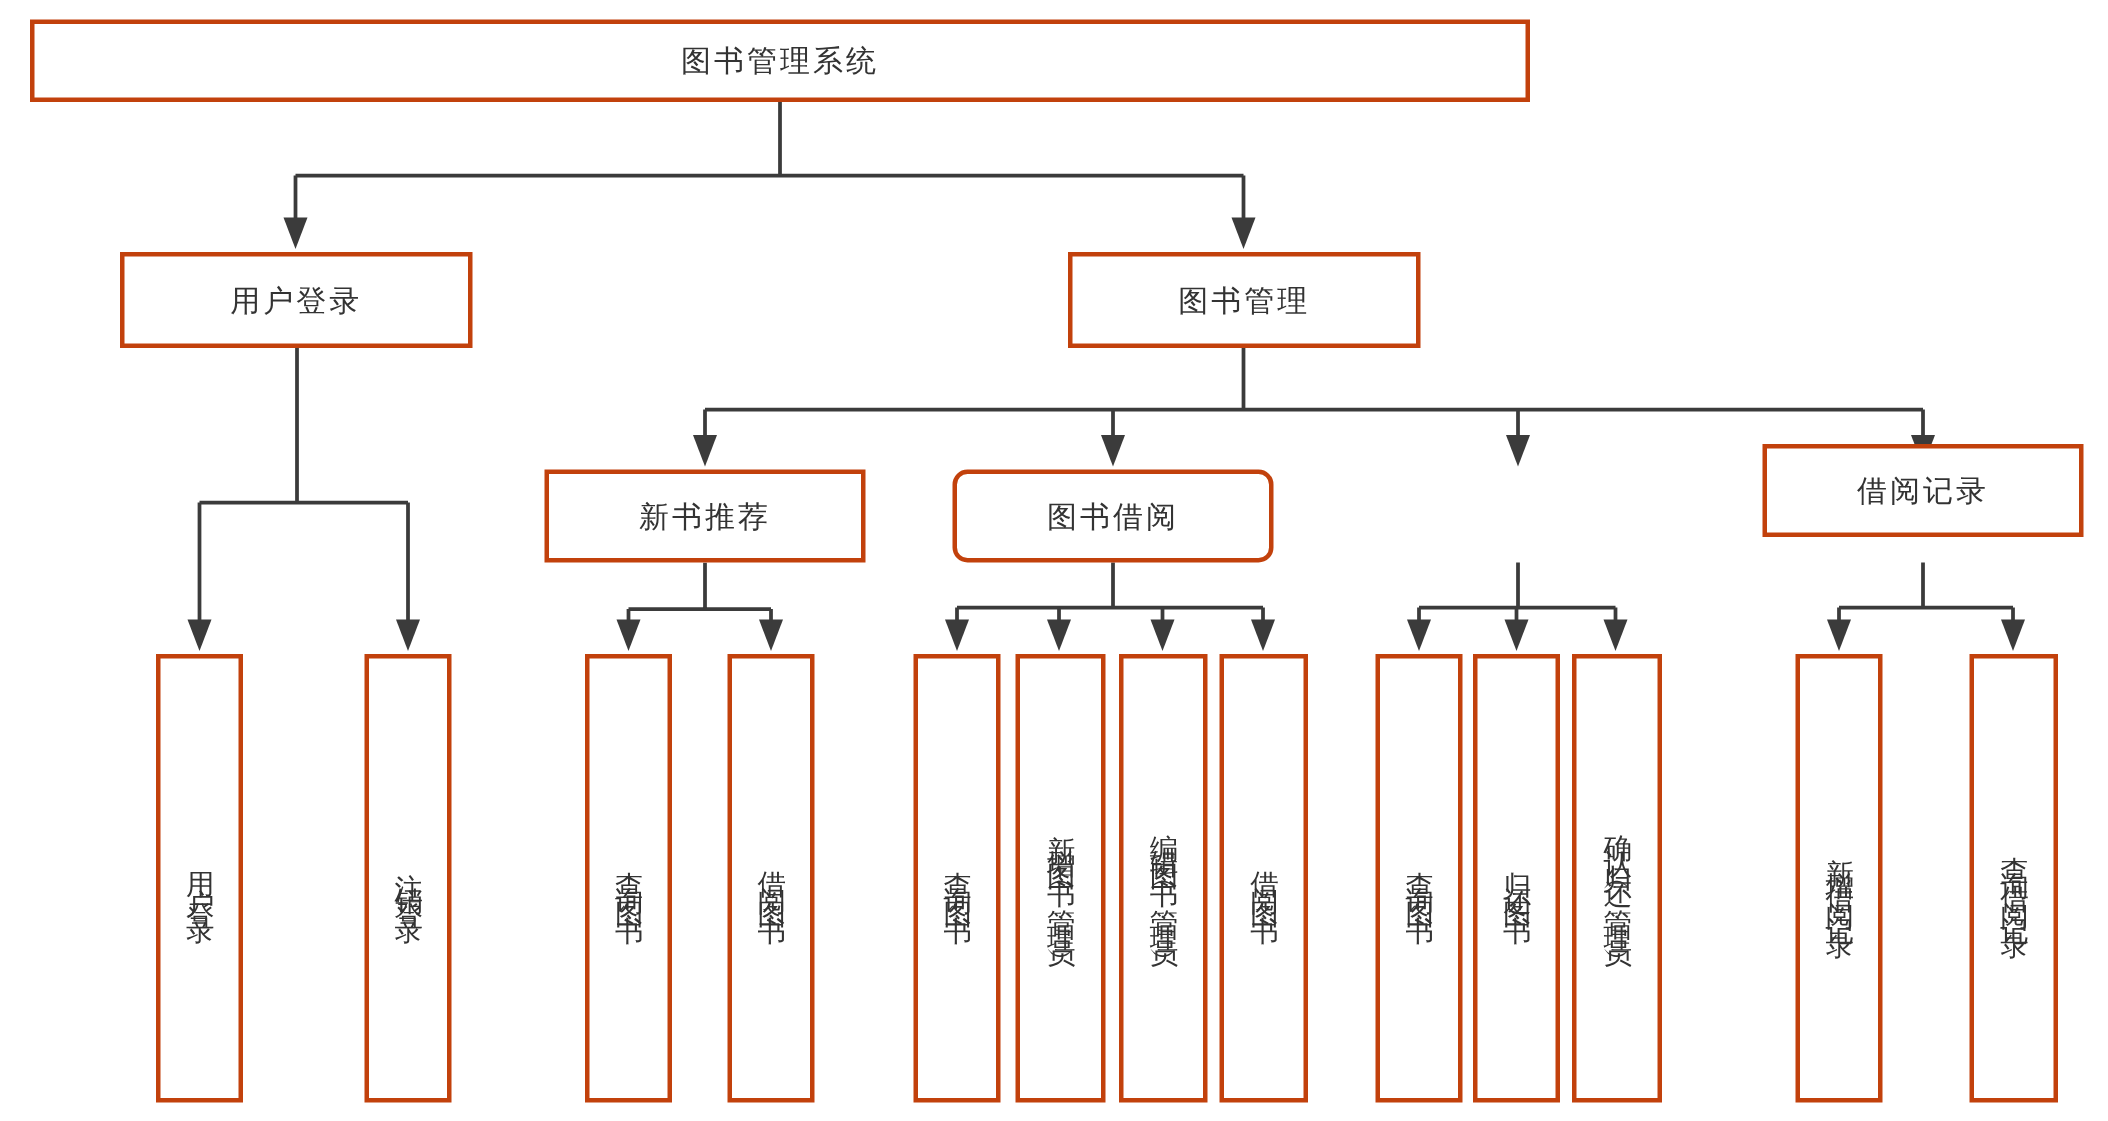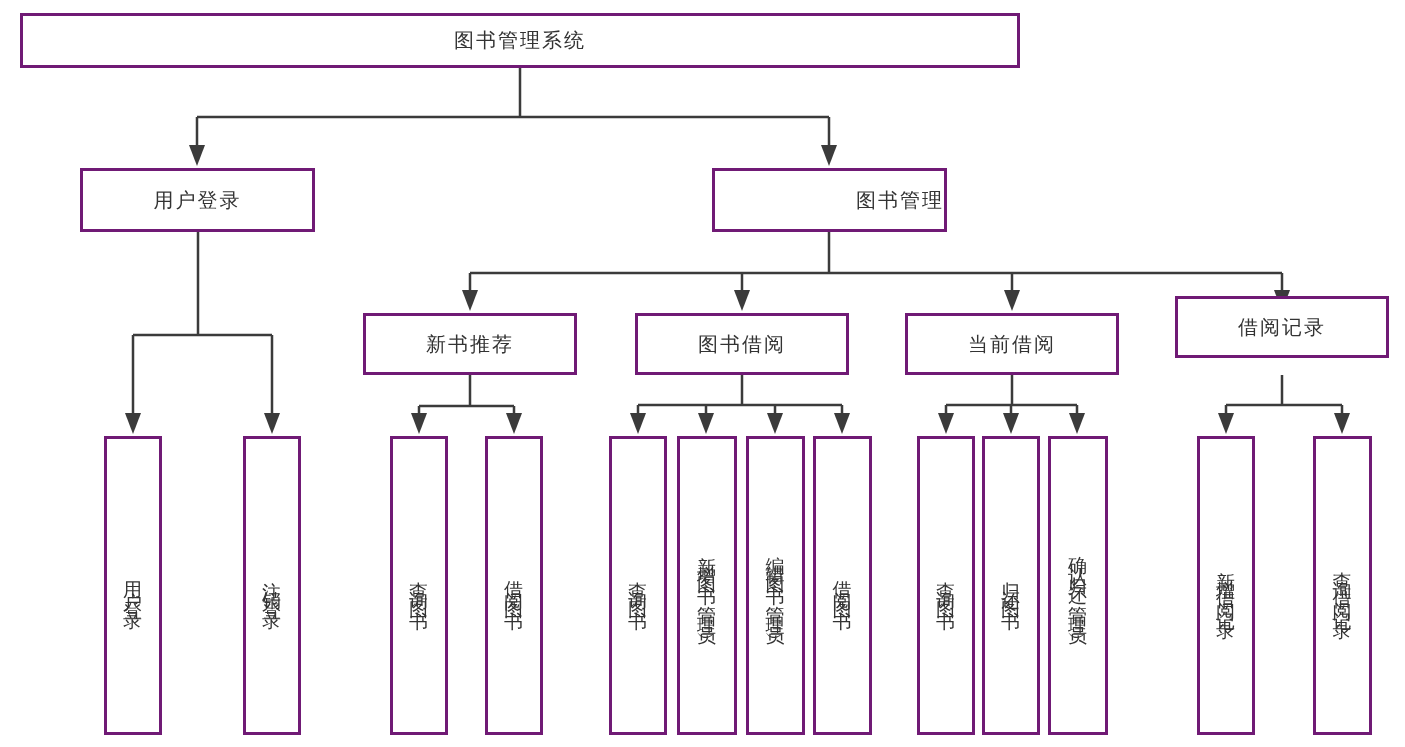--- a/index.html
+++ b/index.html
@@ -13,21 +13,21 @@
   }
   .connectors {
     position: absolute;
     left: 0; top: 0;
     width: 1405px; height: 747px;
   }
   .box {
     position: absolute;
     box-sizing: border-box;
     background: #ffffff;
-    border: 3px solid #701a75;
+    border: 3px solid #c2410c;
     display: flex;
     align-items: center;
     justify-content: center;
     color: #333333;
   }
   .box.h span {
     font-size: 20px;
     letter-spacing: 2px;
     white-space: nowrap;
   }
@@ -95,32 +95,29 @@
     </g>
   </svg>
 
   <div class="box h" style="left:20px; top:13px; width:1000px; height:55px;">
     <span>图书管理系统</span>
   </div>
 
   <div class="box h" style="left:80px; top:168px; width:235px; height:64px;">
     <span>用户登录</span>
   </div>
-  <div class="box h" style="left:712px; top:168px; width:235px; height:64px;justify-content:flex-end;">
+  <div class="box h" style="left:712px; top:168px; width:235px; height:64px;">
     <span>图书管理</span>
   </div>
 
   <div class="box h" style="left:363px; top:313px; width:214px; height:62px;">
     <span>新书推荐</span>
   </div>
-  <div class="box h" style="left:635px; top:313px; width:214px; height:62px;">
+  <div class="box h" style="left:635px; top:313px; width:214px; height:62px;border-radius:10px;">
     <span>图书借阅</span>
-  </div>
-  <div class="box h" style="left:905px; top:313px; width:214px; height:62px;">
-    <span>当前借阅</span>
   </div>
   <div class="box h" style="left:1175px; top:296px; width:214px; height:62px;">
     <span>借阅记录</span>
   </div>
 
   <div class="box v" style="left:104px; top:436px; width:58px; height:299px;">
     <span>用户登录</span>
   </div>
   <div class="box v" style="left:243px; top:436px; width:58px; height:299px;">
     <span>注销登录</span>

